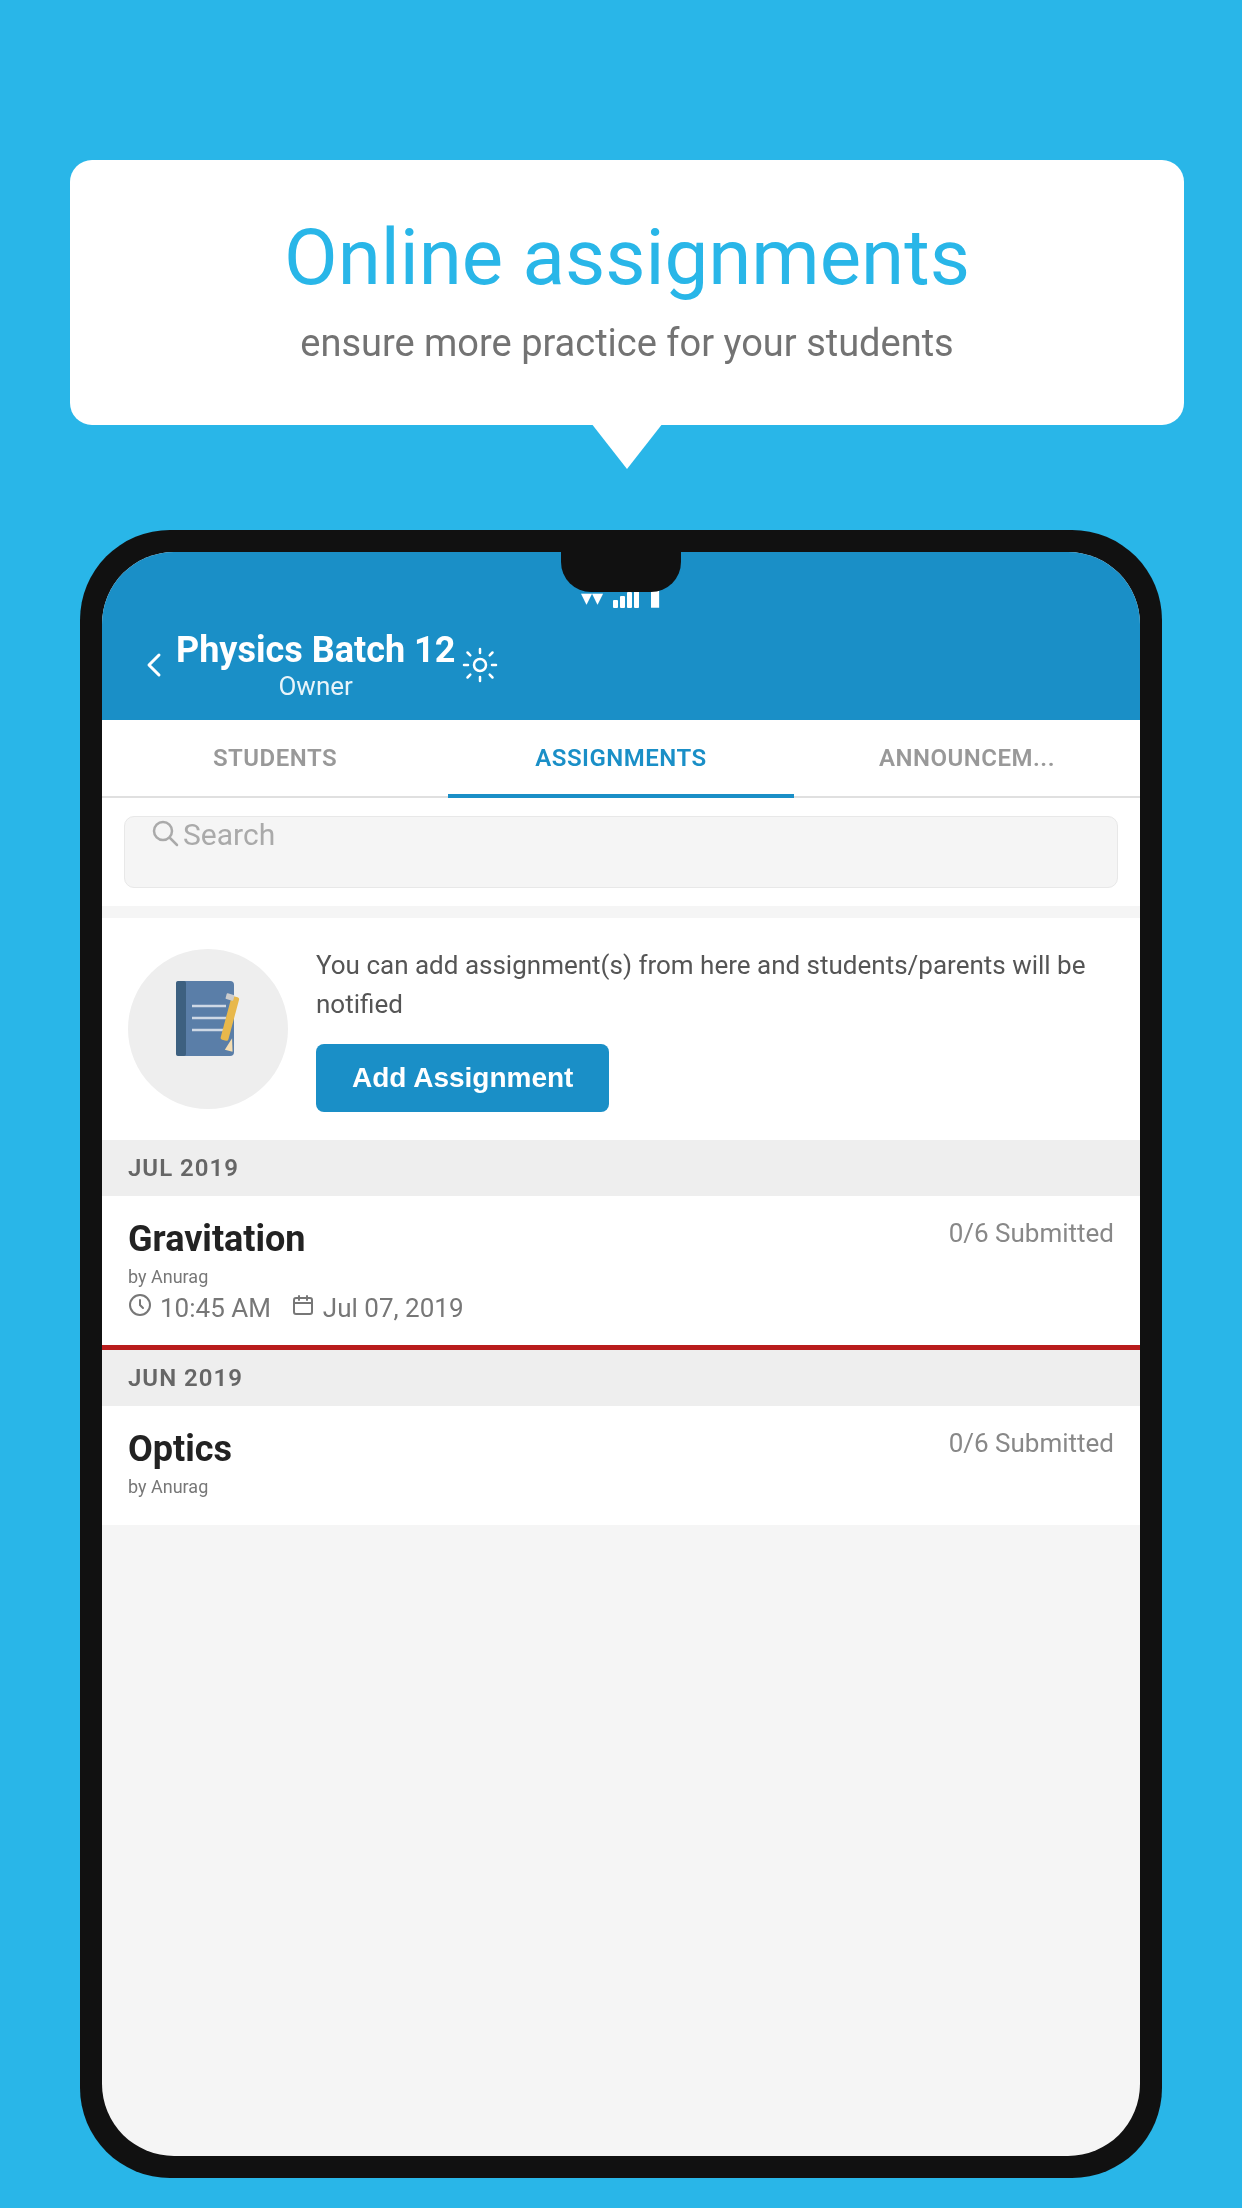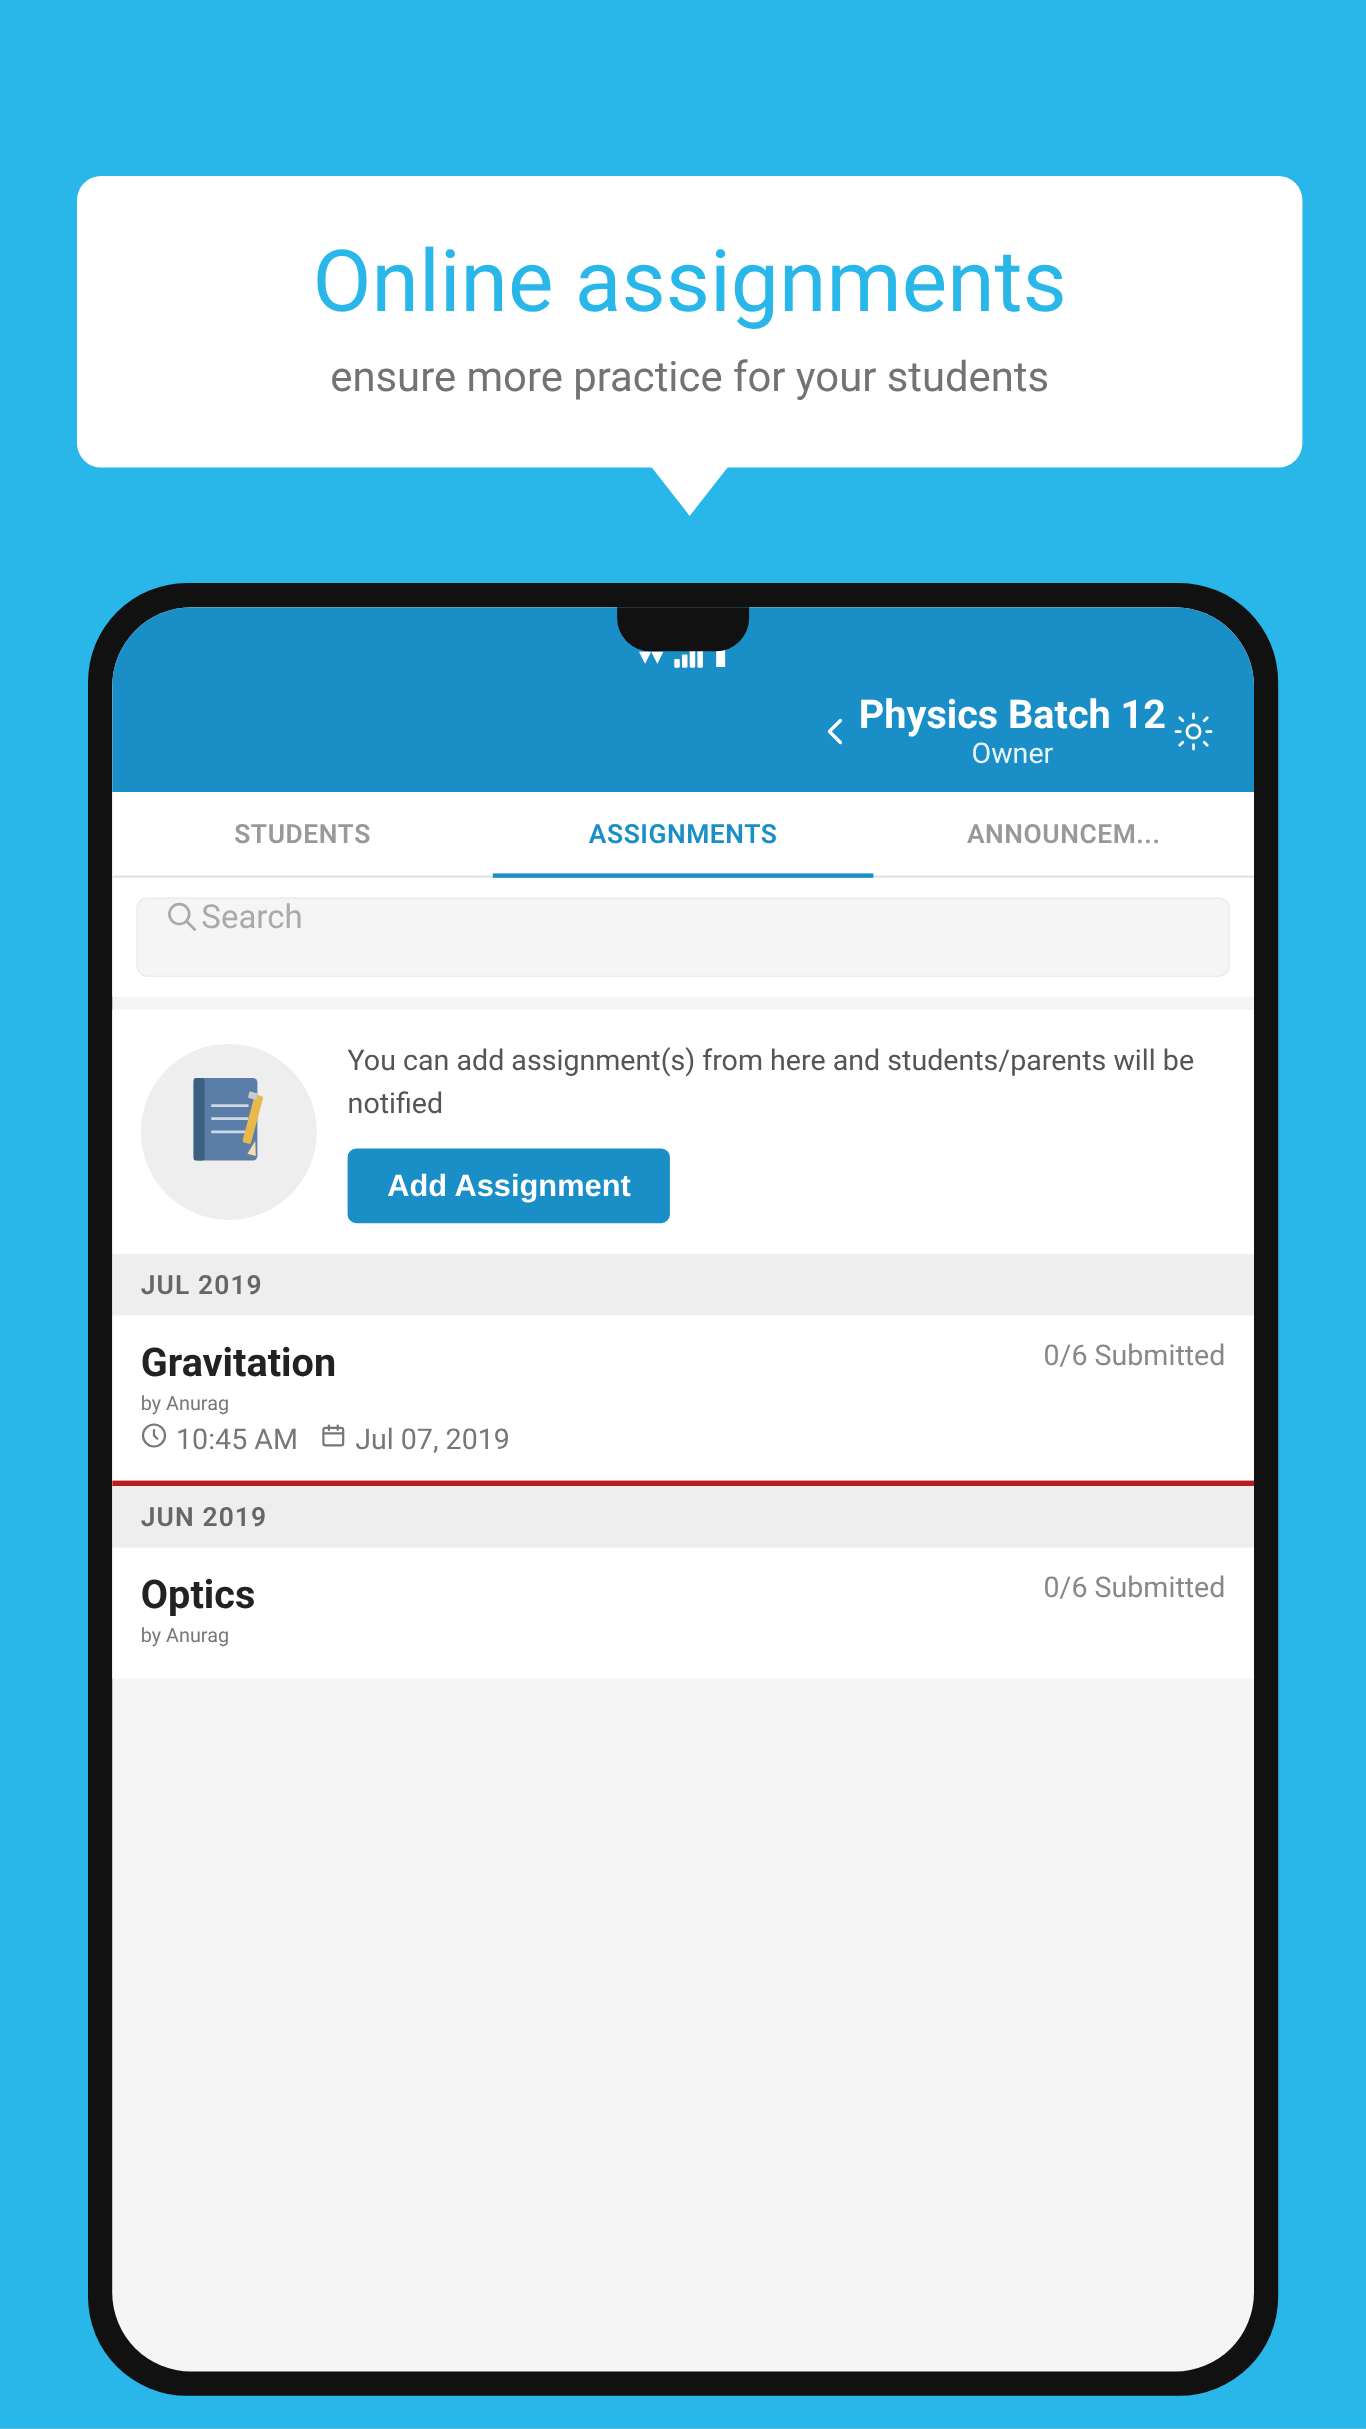--- a/index.html
+++ b/index.html
@@ -111,21 +111,21 @@
       border-radius: 0 0 30px 30px;
       z-index: 100;
     }
 
     
     .app-header {
       background: #1a8fc7;
       height: 110px;
       display: flex;
       align-items: center;
-      justify-content: flex-end;
+      justify-content: flex-start;
       padding: 0 30px;
       color: white;
     }
 
     .app-header-center {
       text-align: center;
     }
 
     .app-header-title {
       font-size: 36px;

